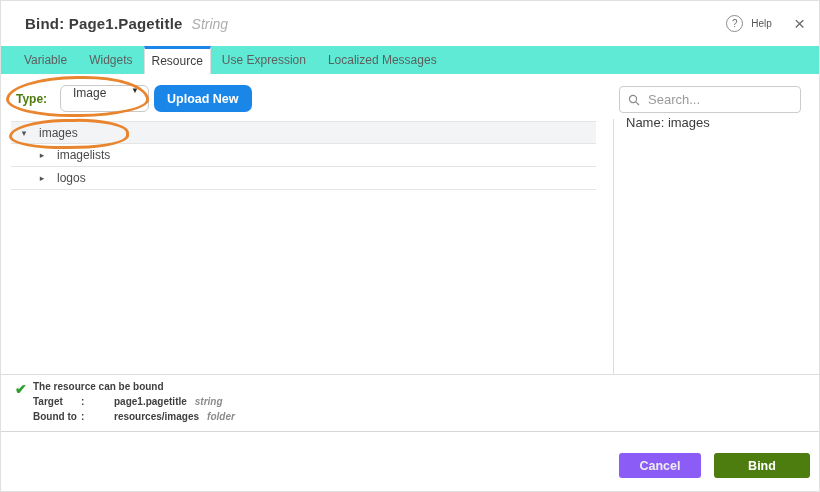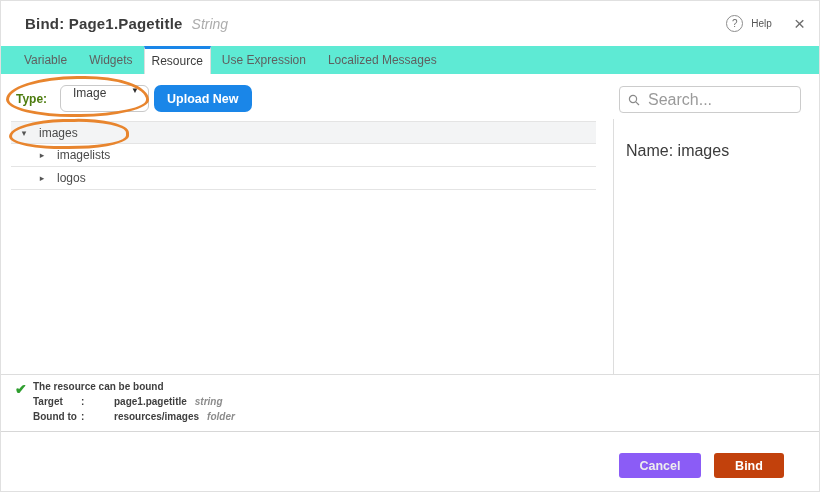--- a/index.html
+++ b/index.html
@@ -38,56 +38,56 @@
                 display:flex; align-items:flex-start; padding:0 9px 0 12px;
                 box-sizing:border-box; font-size:12px; color:#3b3b3b; cursor:pointer; }
   .select-caret { margin-left:auto; font-size:8px; color:#2e2e2e; }
   .upload-btn { position:absolute; left:153px; top:84px; height:27px; padding:0 13px;
                 background:#1a86e8; color:#fff; font-family:inherit; font-weight:700;
                 font-size:12.5px; border:none; border-radius:7px; cursor:pointer; }
   .search-box { position:absolute; left:618px; top:85px; width:182px; height:27px;
                 border:1px solid #ccc; border-radius:4px; box-sizing:border-box;
                 display:flex; align-items:center; padding:0 8px; background:#fff; }
   .search-box svg { flex:0 0 auto; }
-  .search-input { border:none; outline:none; font-family:inherit; font-size:16px;
+  .search-input { border:none; outline:none; font-family:inherit; font-size:13px;
                   color:#555; width:100%; margin-left:6px; background:transparent; }
   .search-input::placeholder { color:#9a9a9a; }
 
   
   .tree { position:absolute; left:10px; top:120px; width:585px; }
   .tree-row { height:23px; border-bottom:1px solid #e4e4e4; display:flex;
               align-items:center; font-size:12px; color:#4a4a4a;
               box-sizing:border-box; cursor:pointer; background:#fff; }
   .tree-row.first { border-top:1px solid #e4e4e4; }
   .tree-row.selected { background:#f3f4f5; }
   .tree-caret { width:14px; text-align:center; font-size:9px; color:#555; }
   .lvl0 { padding-left:6px; }
   .lvl1 { padding-left:24px; }
   .tree-label { margin-left:8px; }
 
   .vdiv { position:absolute; left:612px; top:118px; height:255px; width:1px; background:#ddd; }
-  .detail-name { position:absolute; left:625px; top:141px; font-size:16px; color:#3b3b3b; }
+  .detail-name { position:absolute; left:625px; top:114px; font-size:13px; color:#3b3b3b; }
   .content-sep { position:absolute; left:0; right:0; top:373px; height:1px; background:#ddd; }
 
   
   .check-icon { position:absolute; left:14px; top:380px; color:#2f9e2f;
                 font-size:14px; font-weight:700; }
   .status-block { position:absolute; left:32px; top:378px; font-size:10px;
                   color:#3f3f3f; line-height:15px;font-weight:bold; }
   .srow { display:flex; }
   .srow .lbl { width:48px; }
   .srow .col { width:33px; }
   .srow .typ { font-style:italic; color:#8c8c8c; margin-left:8px; }
 
   
   .footer-sep { position:absolute; left:0; right:0; top:430px; height:1px; background:#d7d7d7; }
   .btn { position:absolute; top:452px; height:25px; border:none; border-radius:3px;
          font-family:inherit; font-size:12.5px; font-weight:700; cursor:pointer; }
   .cancel-btn { left:618px; width:82px; background:#8b5cf6; color:#ededed; }
-  .bind-btn { left:713px; width:70px; background:#c2410c; color:#fff; }
+  .bind-btn { left:713px; width:96px; background:#4d7c0f; color:#fff; }
 
   
   .oval { position:absolute; border:3px solid #e8852e; pointer-events:none; box-sizing:border-box; }
   .oval-type { left:5px; top:75px; width:143px; height:41px;
                border-radius:52% 48% 50% 50% / 58% 62% 42% 46%; transform:rotate(-.6deg); }
   .oval-images { left:8px; top:118px; width:120px; height:30px;
                  border-radius:50% 50% 46% 54% / 60% 55% 45% 50%; transform:rotate(-1.2deg); }
 </style>
 </head>
 <body>

